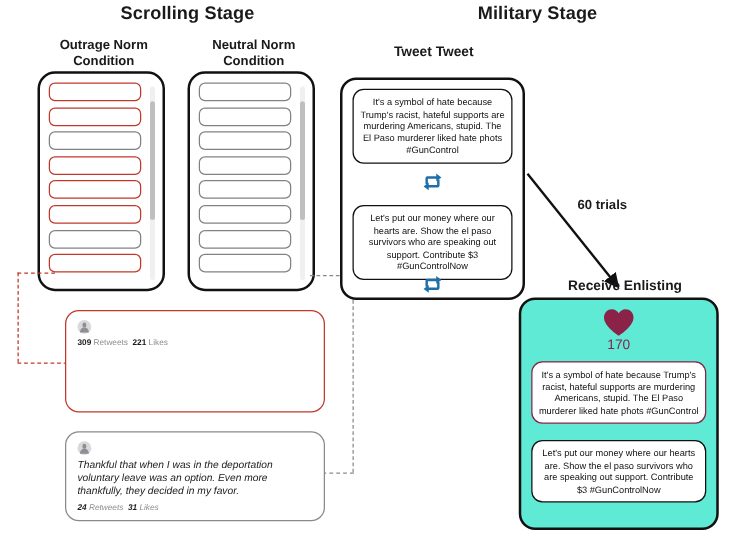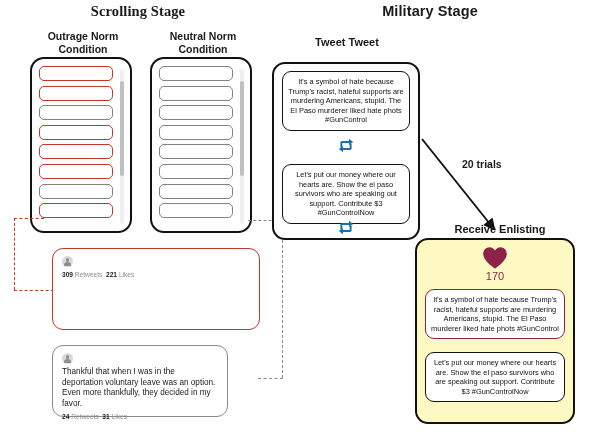--- a/index.html
+++ b/index.html
@@ -11,21 +11,21 @@
     overflow:hidden;
     color:#1a1a1a;
   }
   .stage-title{
     position:absolute;
     font-weight:bold;
     font-size:14.5px;
     text-align:center;
     letter-spacing:.1px;
   }
-  #scrolling-stage-title{left:48px;top:3px;width:180px;font-family:Liberation Serif, serif;}
+  #scrolling-stage-title{left:60px;top:3px;width:180px;}
   #learning-stage-title{left:340px;top:3px;width:180px;}
 
   .cond-title{
     position:absolute;
     font-weight:bold;
     font-size:10.5px;
     text-align:center;
     line-height:13px;
     width:110px;
   }
@@ -91,21 +91,21 @@
 
   
   .tweet-card{
     position:absolute;
     box-sizing:border-box;
     border-radius:11px;
     background:#fff;
     padding:7px 9px 6px 9px;
   }
   #tweet-card-outrage{left:52px;top:248px;width:208px;height:82px;border:1.8px solid #C0392B;}
-  #tweet-card-neutral{left:52px;top:345px;width:176px;height:72px;border:1.5px solid #8a8a8a;}
+  #tweet-card-neutral{left:52px;top:345px;width:208px;height:72px;border:1.5px solid #8a8a8a;font-style:italic;}
 
   .avatar{
     width:11px;height:11px;border-radius:50%;
     background:#d9d9db;
     position:relative;
     display:block;
     margin-bottom:3px;
   }
   .avatar::before{
     content:"";position:absolute;left:3.6px;top:2px;
@@ -166,21 +166,21 @@
     position:absolute;left:462px;top:158px;
     font-size:10.5px;font-weight:bold;
   }
 
   
   #feedback-panel{
     position:absolute;
     left:415px;top:238px;width:160px;height:186px;
     border:2.4px solid #111;
     border-radius:13px;
-    background:#fef9c3;
+    background:#5eead4;
     box-sizing:border-box;
   }
   #heart-icon{
     position:absolute;left:50%;transform:translateX(-50%);
     top:6px;width:26px;height:24px;
   }
   #like-count{
     position:absolute;left:0;right:0;top:30px;
     text-align:center;
     font-size:11px;
@@ -291,21 +291,21 @@
 </div>
 
 <svg id="trials-arrow" viewBox="0 0 120 105">
   <defs>
     <marker id="ah" markerWidth="7" markerHeight="7" refX="5.2" refY="3.2" orient="auto">
       <path d="M0,0 L6.4,3.2 L0,6.4 Z" fill="#111"></path>
     </marker>
   </defs>
   <line x1="2" y1="4" x2="74" y2="94" stroke="#111" stroke-width="1.9" marker-end="url(#ah)"></line>
 </svg>
-<div id="trials-label">20 trials</div>
+<div id="trials-label">60 trials</div>
 
 <div class="panel-title" id="receive-feedback-title">Receive Enlisting</div>
 
 <div id="feedback-panel">
   <svg id="heart-icon" viewBox="0 0 26 24">
     <path d="M13 22.5 C13 22.5 1.2 15.2 1.2 7.9 C1.2 4.1 4.1 1.3 7.5 1.3 C10 1.3 11.9 2.7 13 4.6 C14.1 2.7 16 1.3 18.5 1.3 C21.9 1.3 24.8 4.1 24.8 7.9 C24.8 15.2 13 22.5 13 22.5 Z" fill="#8B2348"></path>
   </svg>
   <div id="like-count">170</div>
   <div class="fb-tweet" id="fb-tweet-1">It's a symbol of hate because Trump's racist, hateful supports are murdering Americans, stupid. The El Paso murderer liked hate phots #GunControl</div>
   <div class="fb-tweet" id="fb-tweet-2">Let's put our money where our hearts are. Show the el paso survivors who are speaking out support. Contribute $3 #GunControlNow</div>

